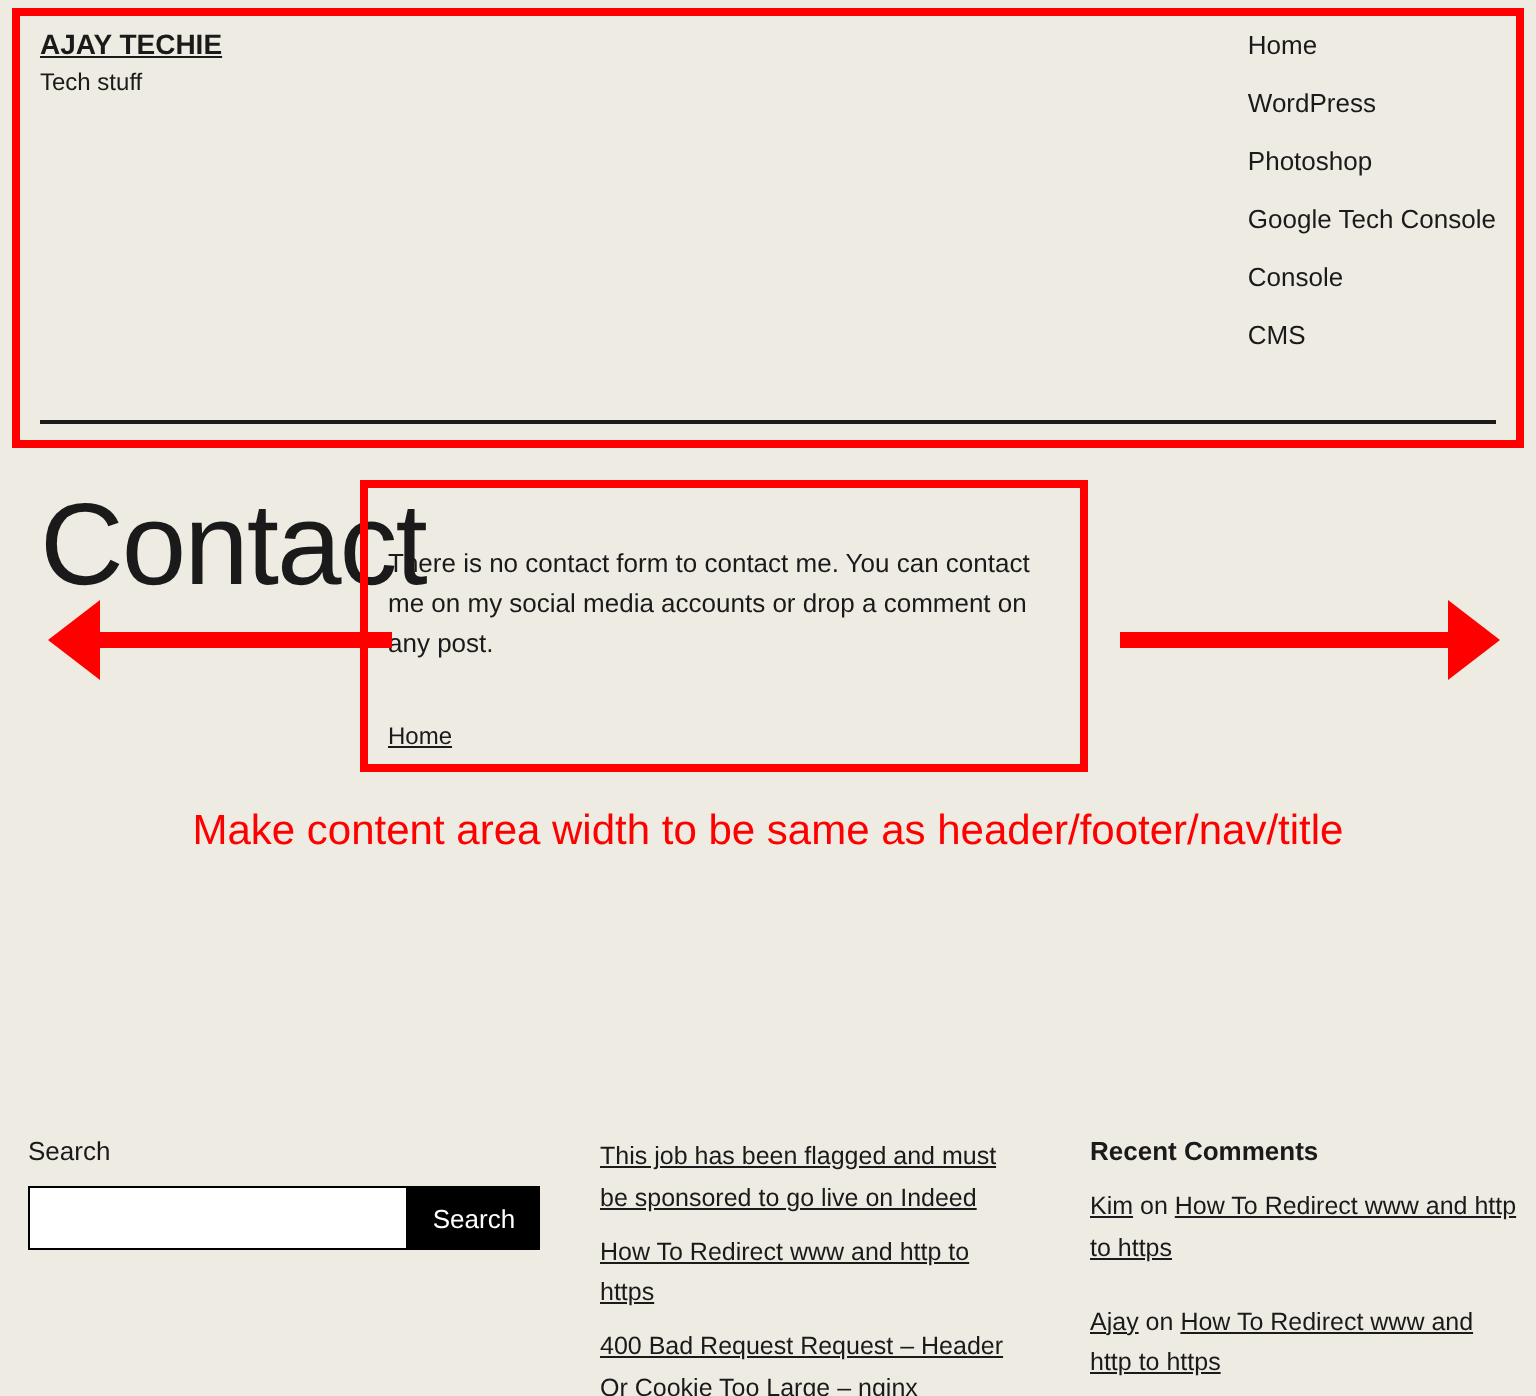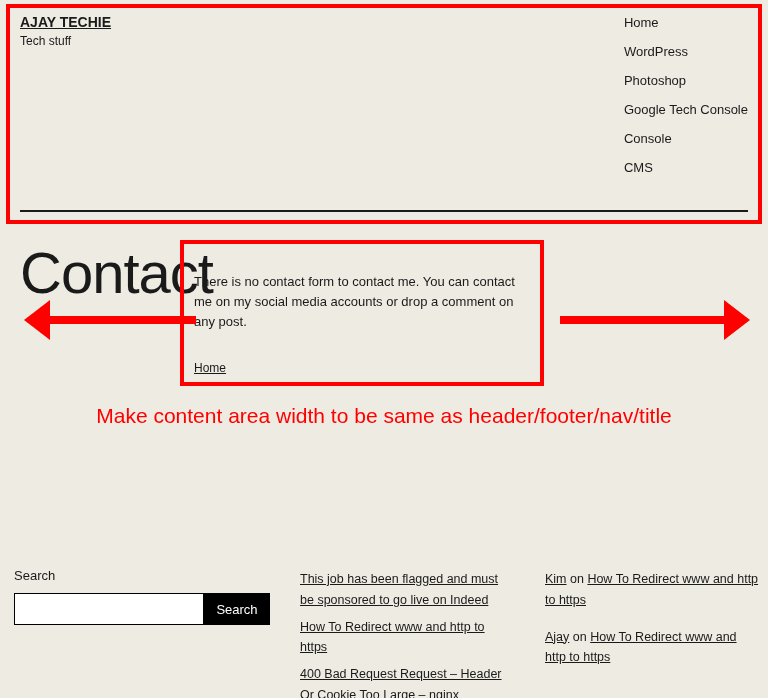--- a/index.html
+++ b/index.html
@@ -213,20 +213,21 @@
   <div class="footer-col">
     <ul class="post-list">
       <li><a>This job has been flagged and must be sponsored to go live on Indeed</a></li>
       <li><a>How To Redirect www and http to https</a></li>
       <li><a>400 Bad Request Request – Header Or Cookie Too Large – nginx [SOLVED]</a></li>
 
     </ul>
   </div>
 
   <div class="footer-col">
+    <div class="footer-heading">Recent Comments</div>
     <ul class="comment-list">
       <li>
         <a>Kim</a><span> on </span><a>How To Redirect www and http to https</a>
       </li>
       <li>
         <a>Ajay</a><span> on </span><a>How To Redirect www and http to https</a>
       </li>
 
     </ul>
   </div>

